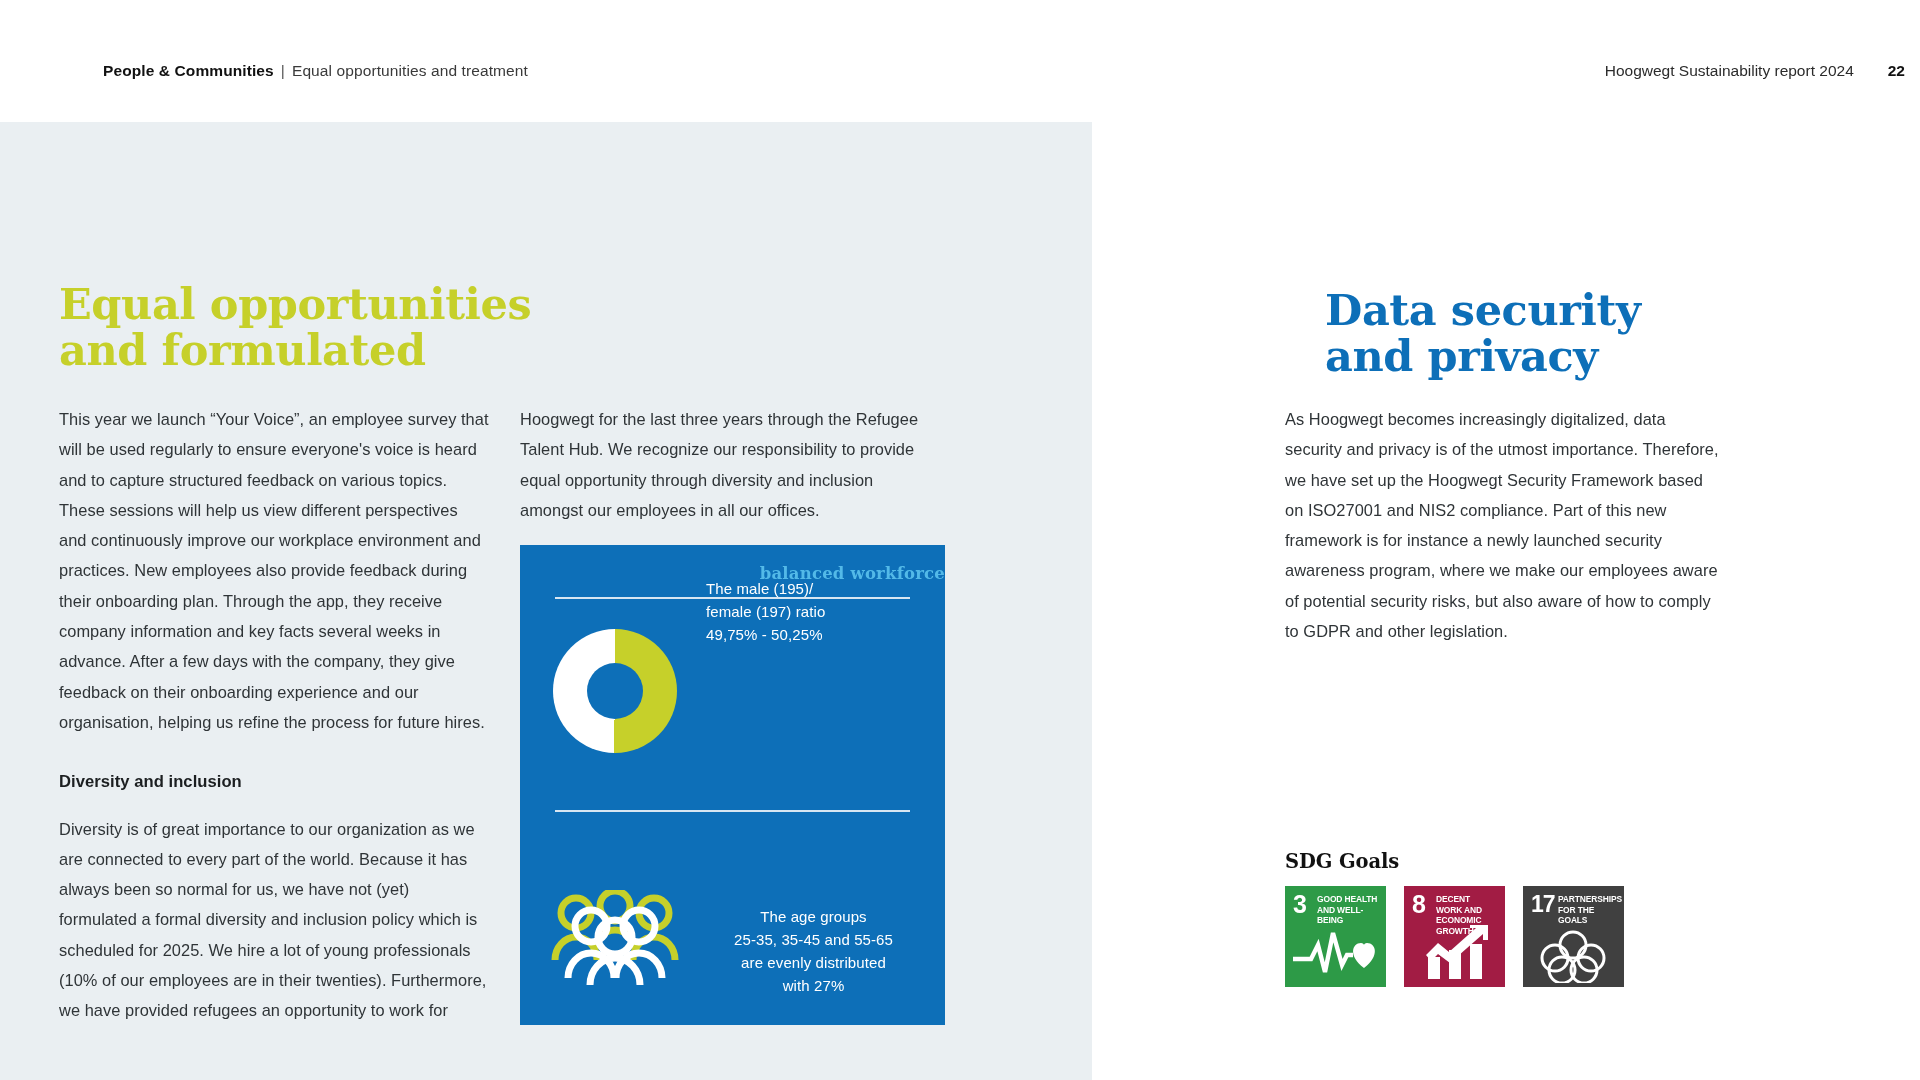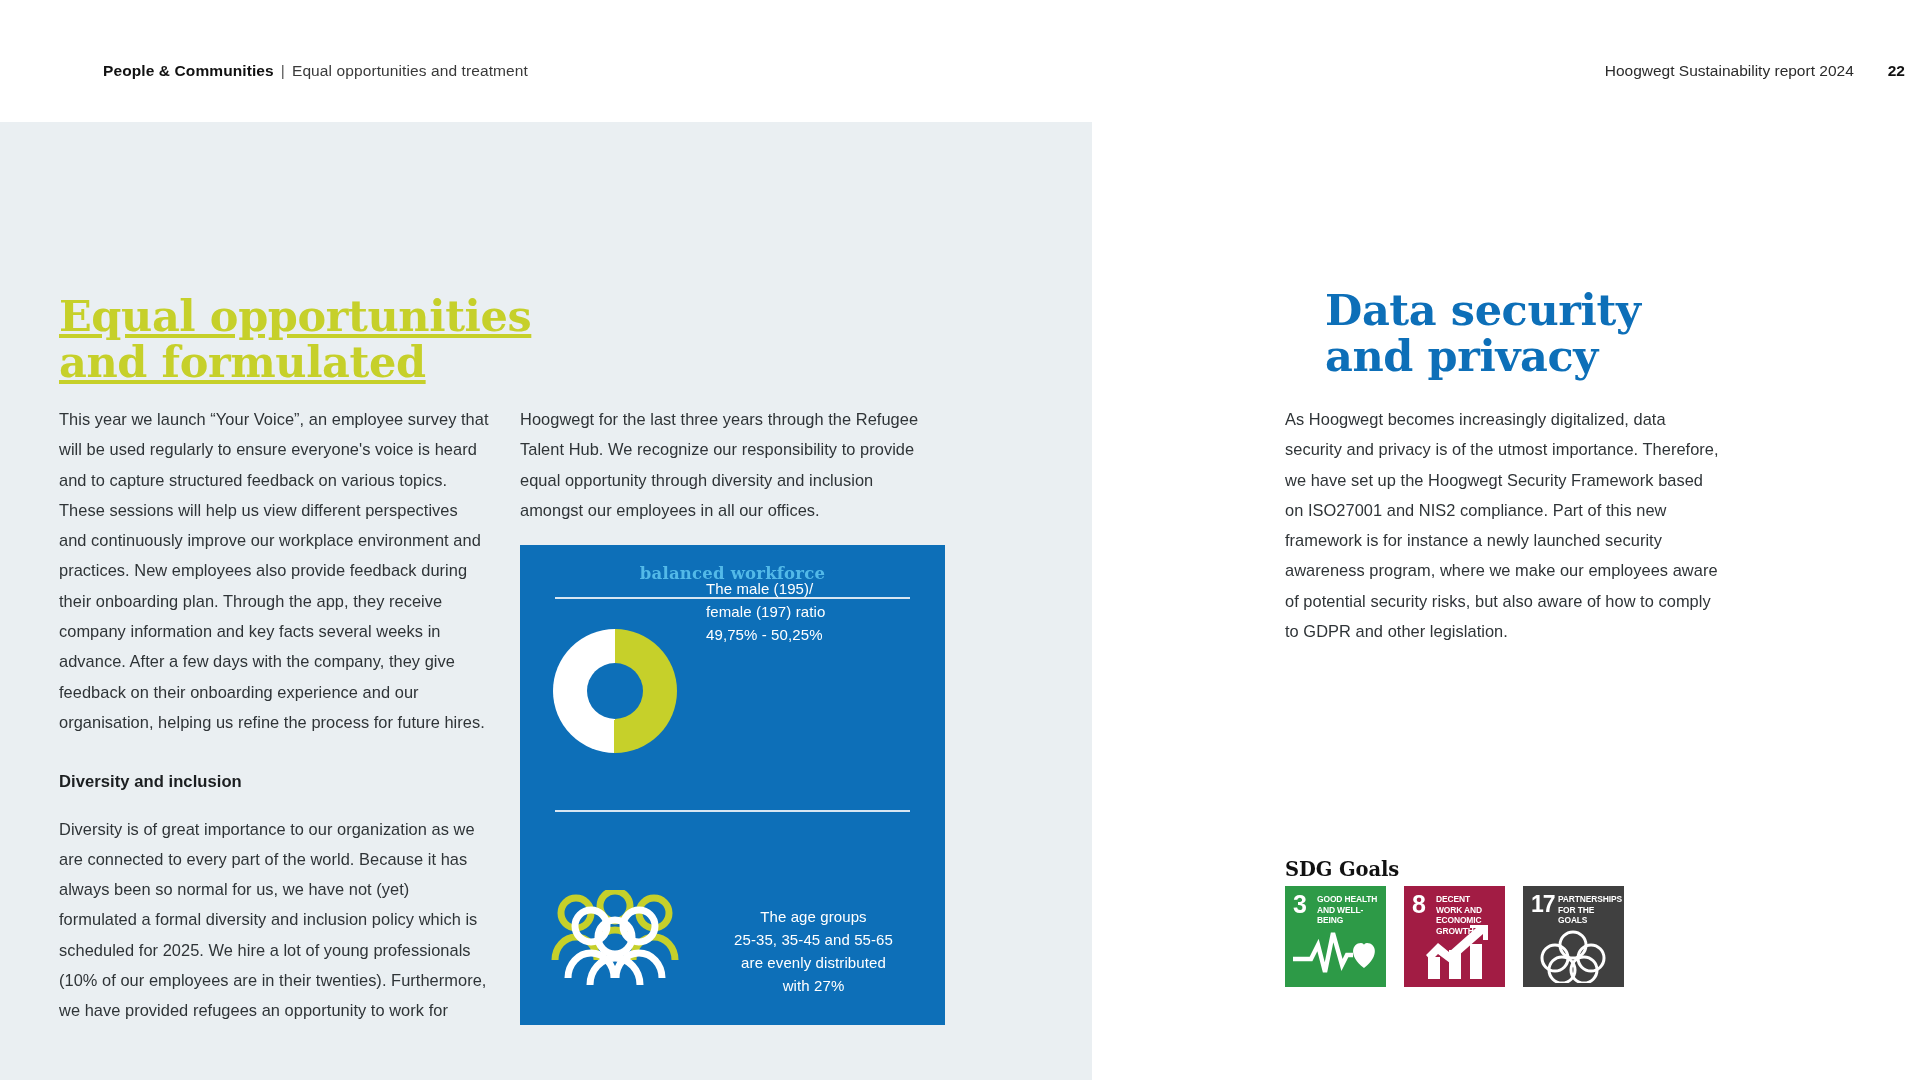--- a/index.html
+++ b/index.html
@@ -79,24 +79,23 @@
   .display-head {
     font-family: "DejaVu Serif", serif;
     font-weight: 700;
     font-size: 43px;
     line-height: 1.08;
     letter-spacing: -0.4px;
   }
   .head-left {
     position: absolute;
     left: 59px;
-    top: 264px;
+    top: 252px;
     width: 520px;
     color: #c6d02a;
-    text-decoration: underline;
   }
   .head-right {
     position: absolute;
     left: 1285px;
     top: 258px;
     width: 430px;
     color: #0d6fb8;
     margin-left: 40px;
   }
   .head-line { display: block; }
@@ -129,21 +128,21 @@
     top: 545px;
     width: 425px;
     height: 480px;
     background: #0d6fb8;
   }
   .info-title {
     position: absolute;
     top: 19px;
     left: 0;
     width: 425px;
-    text-align: center;
+    text-align: right;
     font-family: "DejaVu Serif", serif;
     font-weight: 700;
     font-size: 16.5px;
     color: #53b9e8;
     letter-spacing: .2px;
   }
   .divider {
     position: absolute;
     left: 35px;
     width: 355px;
@@ -212,21 +211,20 @@
   
   .sdg-head {
     position: absolute;
     left: 1285px;
     top: 850px;
     font-family: "DejaVu Serif", serif;
     font-weight: 700;
     font-size: 19.5px;
     color: #111111;
     letter-spacing: -0.1px;
-    margin-top: 8px;
   }
   .sdg-row {
     position: absolute;
     left: 1285px;
     top: 886px;
     display: flex;
     gap: 18px;
   }
   .sdg-tile {
     position: relative;

